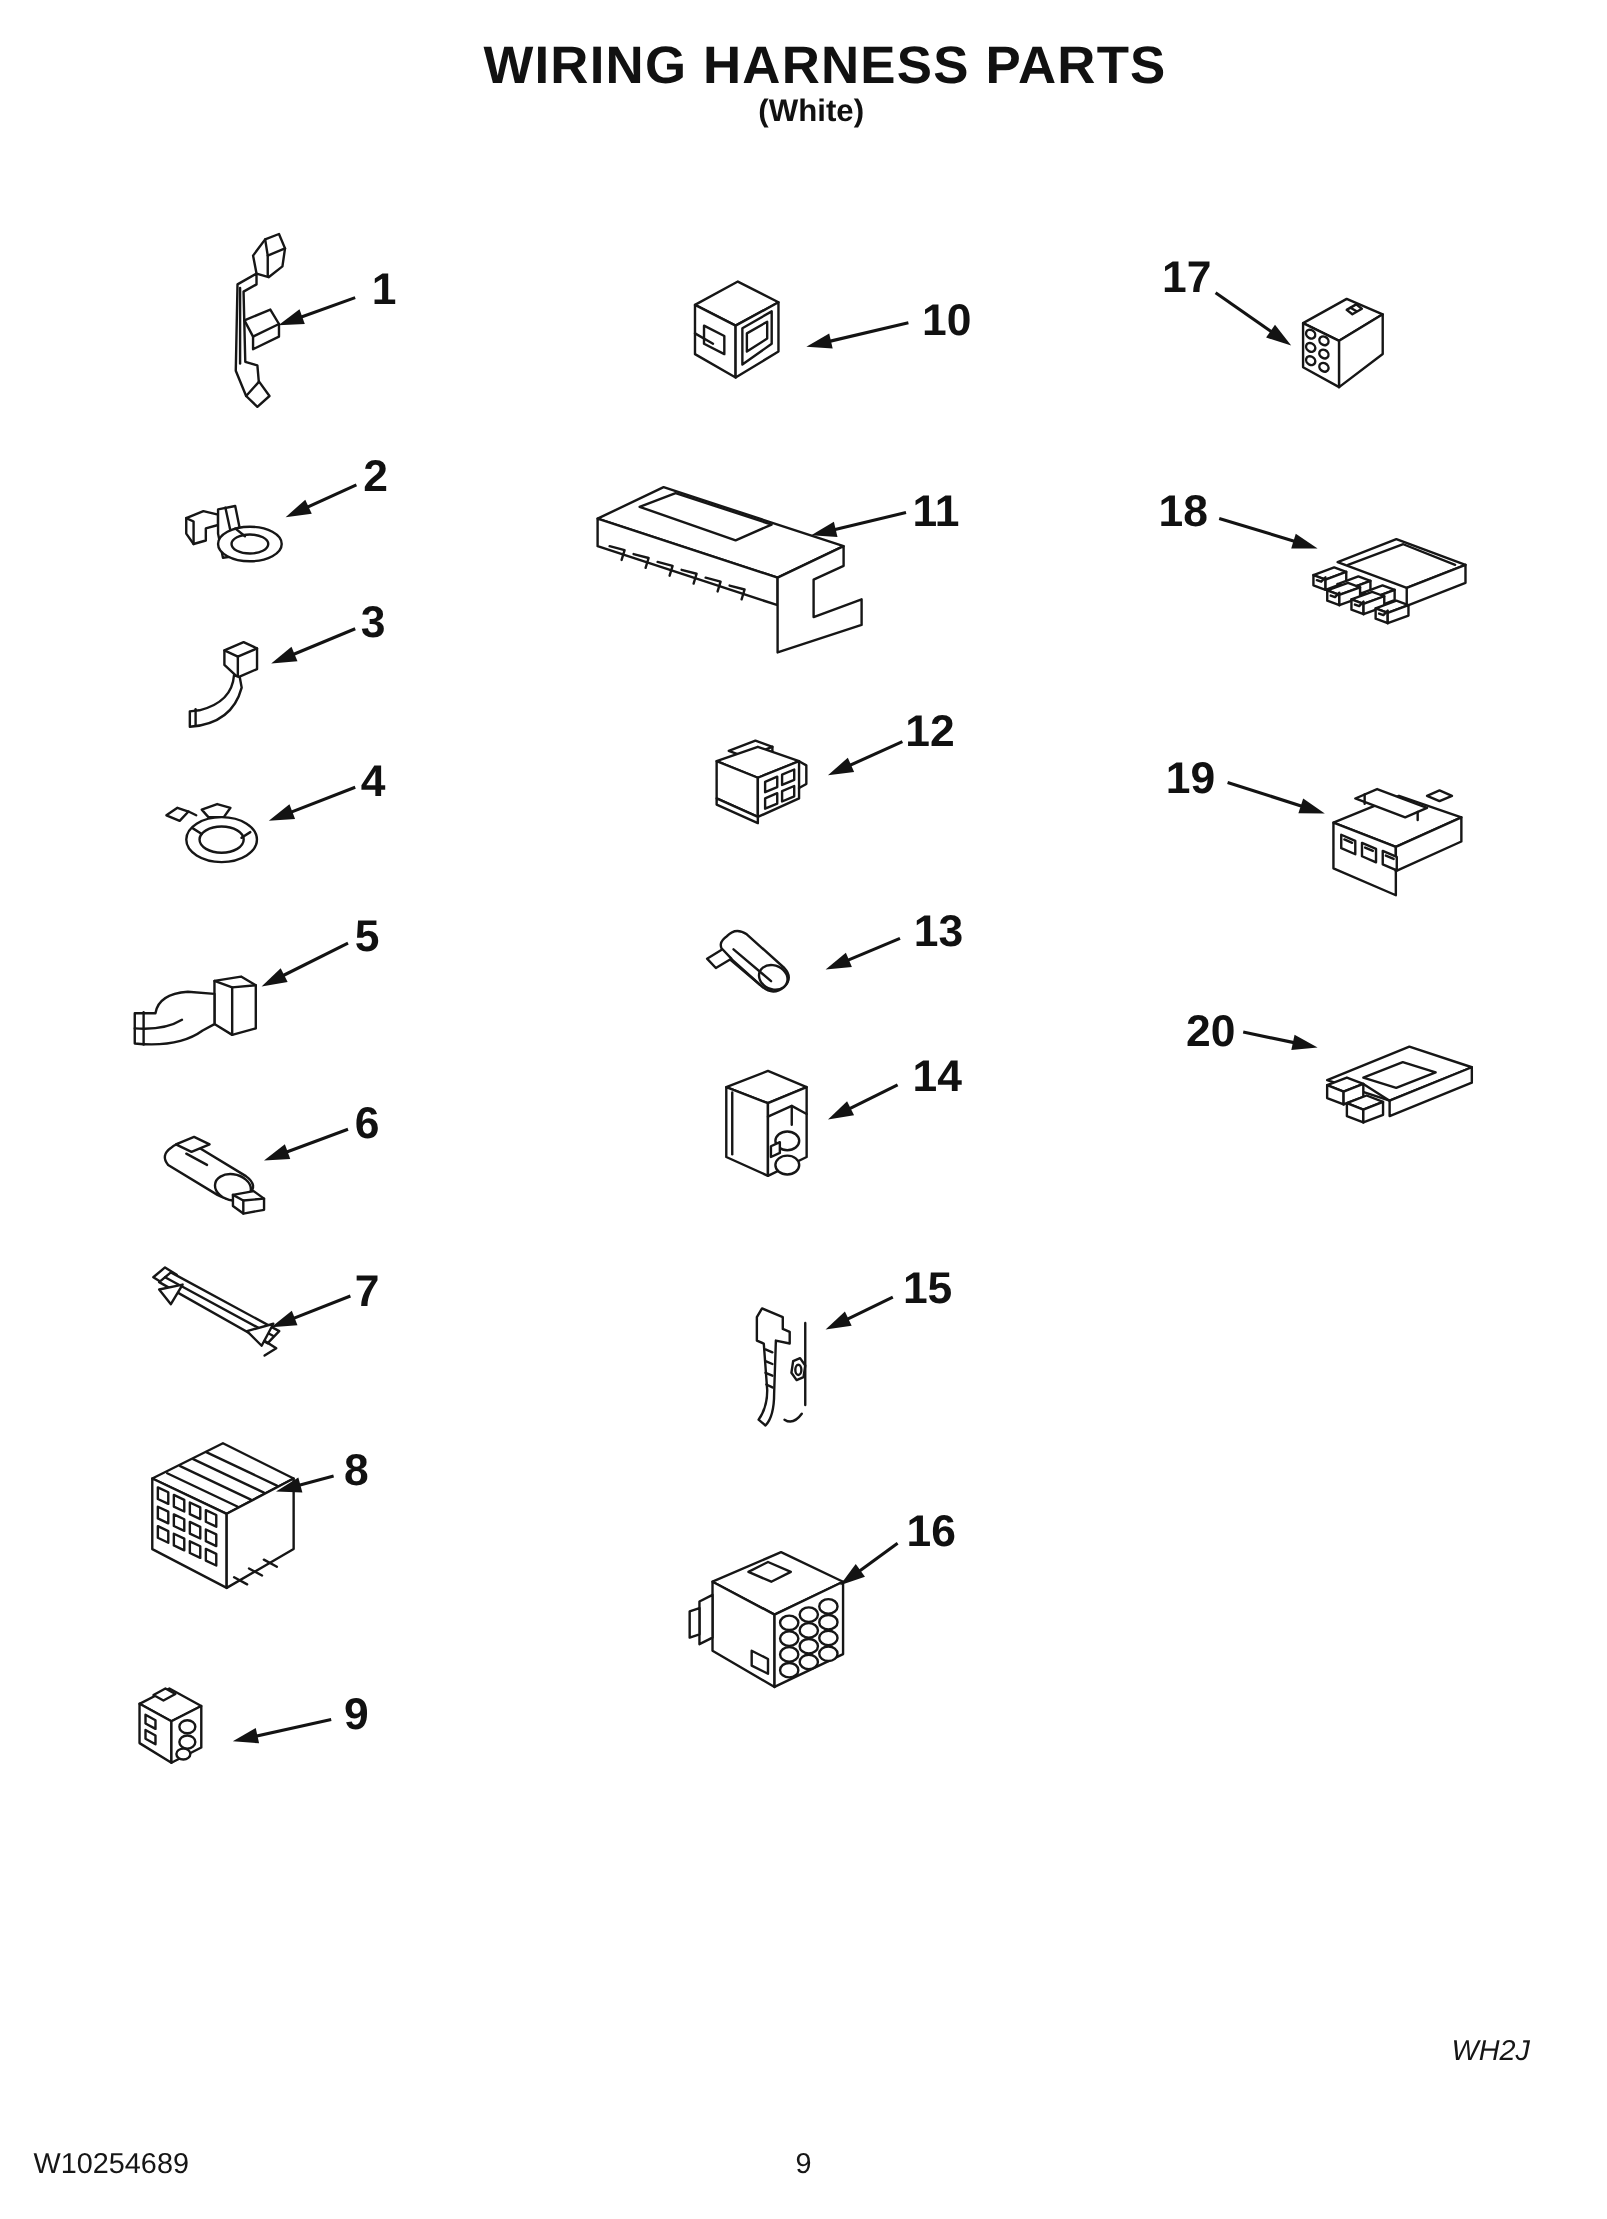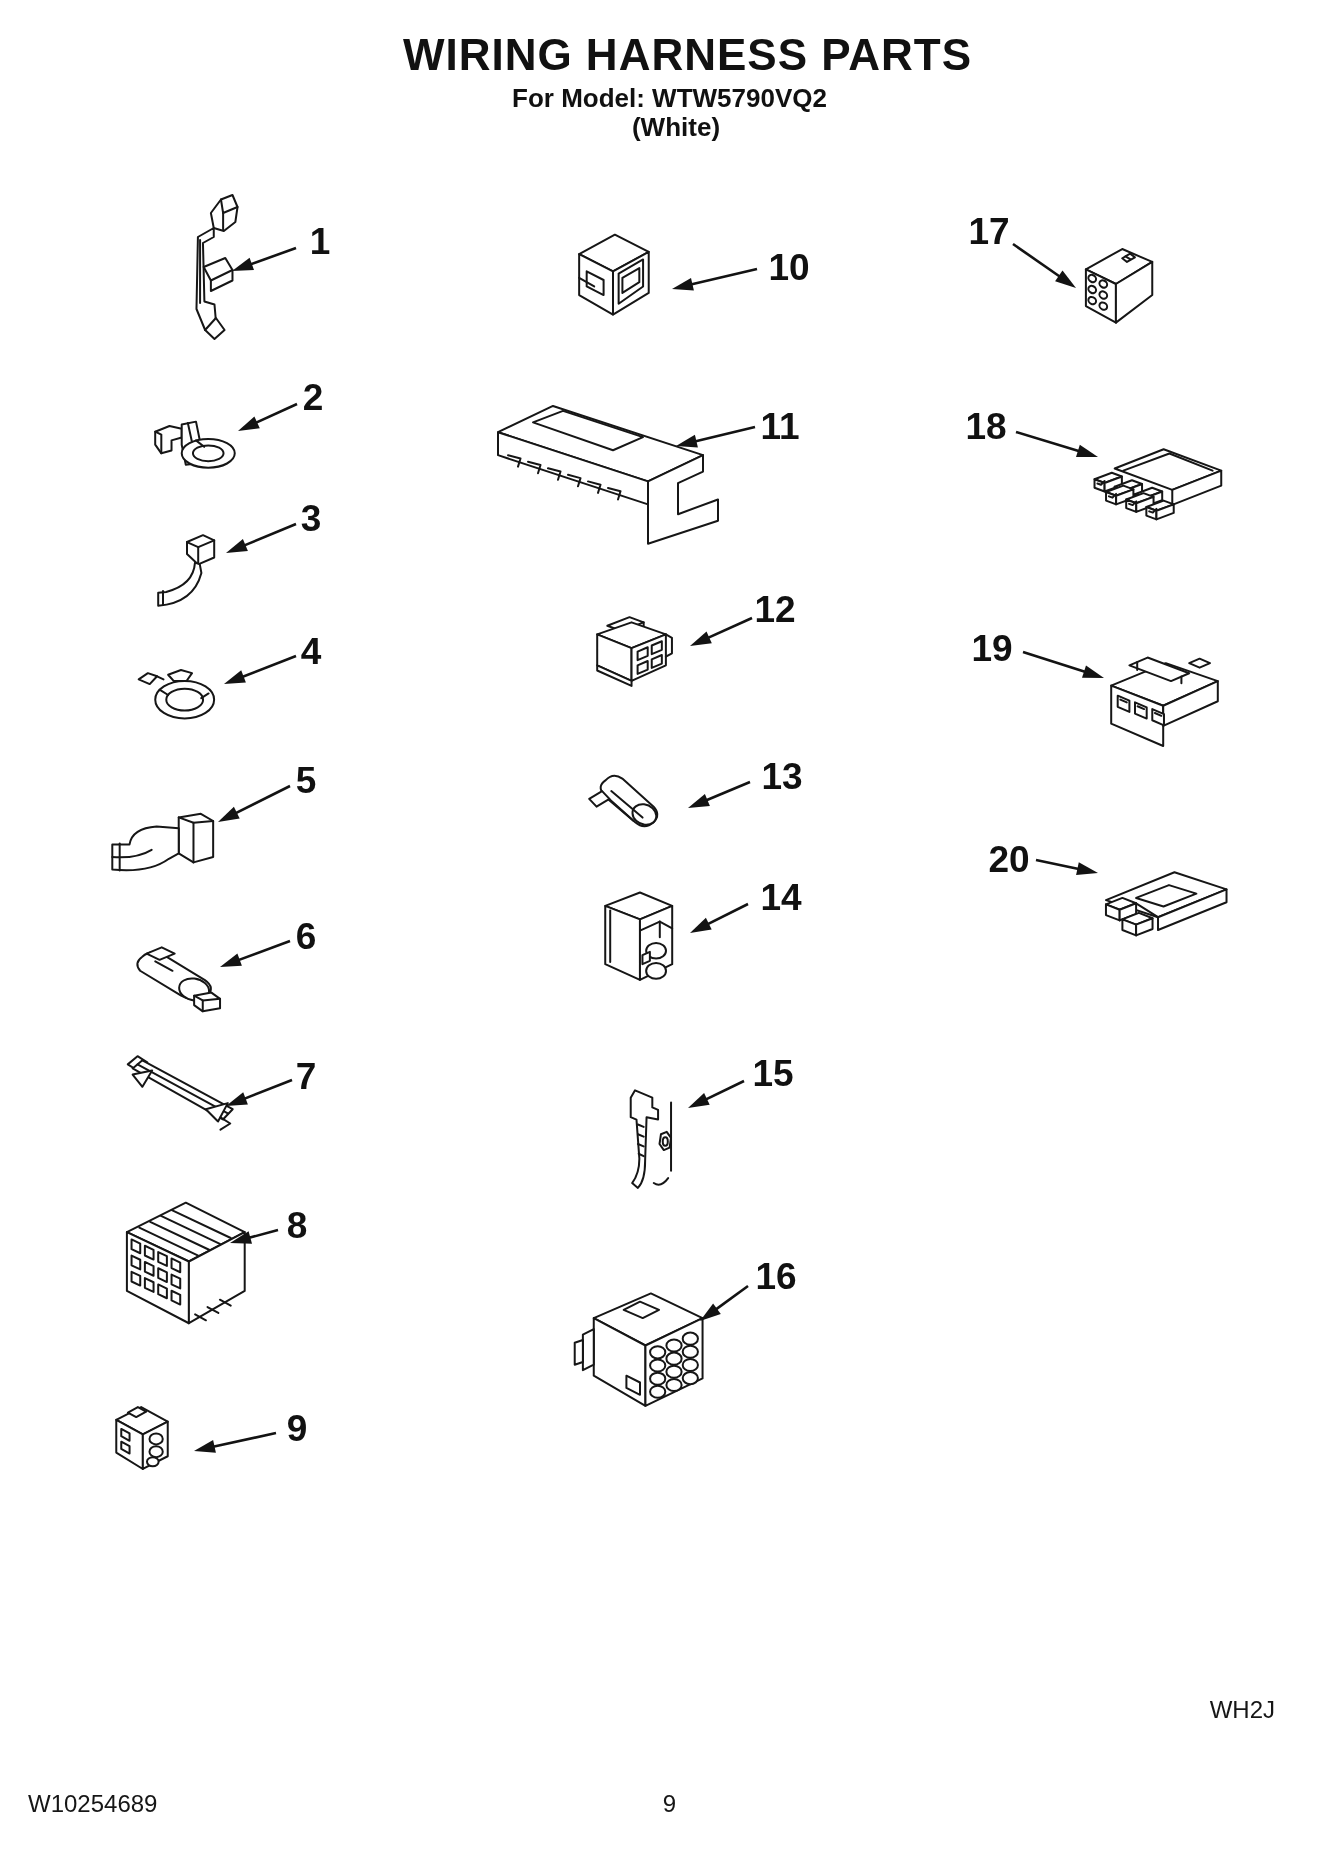--- a/index.html
+++ b/index.html
@@ -7,30 +7,29 @@
   .page-header{position:absolute;top:32px;left:0;width:1339px;text-align:center;}
   .page-title{font-size:44px;font-weight:700;letter-spacing:1px;line-height:1.05;margin-left:36px;}
   .page-subtitle{font-size:26px;font-weight:700;margin-top:6px;line-height:1.1;}
   .page-colorline{font-size:26px;font-weight:700;line-height:1.1;margin-left:13px;}
   #diagram{position:absolute;left:0;top:0;}
   .callout-num{font-family:"Liberation Sans",sans-serif;font-size:37px;font-weight:700;fill:#111;
                text-anchor:middle;dominant-baseline:central;}
   .arrow-shaft{stroke:#131313;stroke-width:2.6;fill:none;}
   .arrow-head{fill:#131313;stroke:none;}
   .footer-code{position:absolute;font-size:24px;color:#161616;}
-  .footer-pattern{top:1696px;right:64px;}
+  .footer-pattern{top:1696px;right:64px;font-style:italic;}
   .footer-doc{top:1790px;left:28px;}
   .footer-page{top:1790px;left:0;width:1339px;text-align:center;}
 </style>
 </head>
 <body>
 
 <div class="page-header">
   <div class="page-title">WIRING HARNESS PARTS</div>
-  <div class="page-subtitle">For Model: WTW5790VQ2</div>
   <div class="page-colorline">(White)</div>
 </div>
 
 <svg id="diagram" width="1339" height="1849" viewBox="0 0 1339 1849" xmlns="http://www.w3.org/2000/svg">
     <g>
       <g transform="translate(172 192) scale(0.72 1.5)" fill="#fff" stroke="#161616" stroke-width="2" stroke-linejoin="round" stroke-linecap="round">
   <path d="M54,14 L68,5 L84,2 L91,10 L88,20 L72,26 L58,24 Z" vector-effect="non-scaling-stroke"></path>
   <path d="M68,5 L71,14 L91,10" fill="none" vector-effect="non-scaling-stroke"></path>
         <path d="M71,14 L71,25" fill="none" vector-effect="non-scaling-stroke"></path>
   <path d="M58,24 L36,30 L34,78 L46,92 L61,86 L59,75 L45,73 L43,34 L58,30 Z" vector-effect="non-scaling-stroke"></path>

